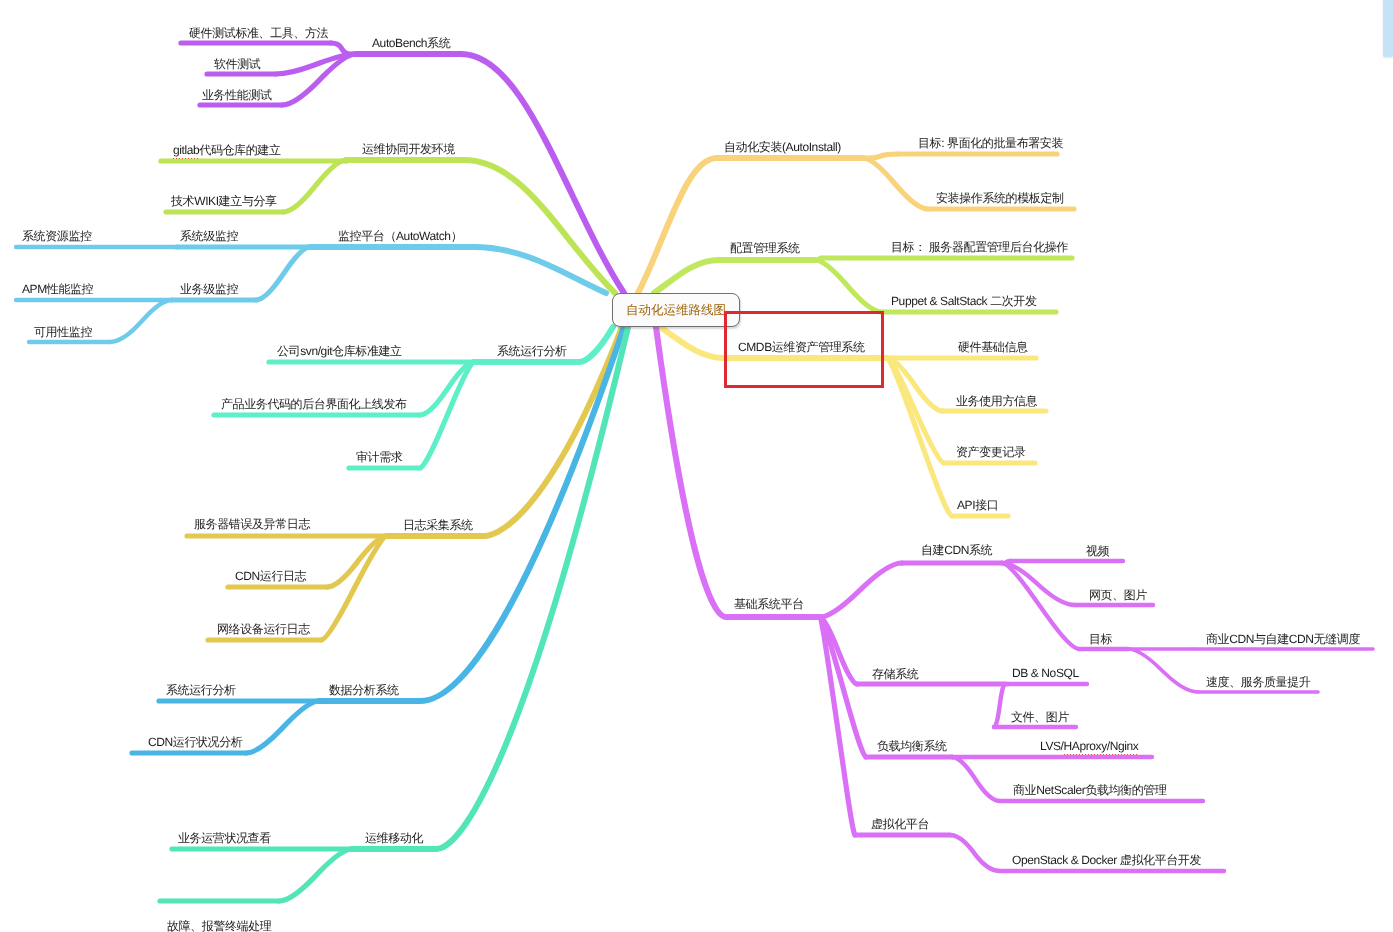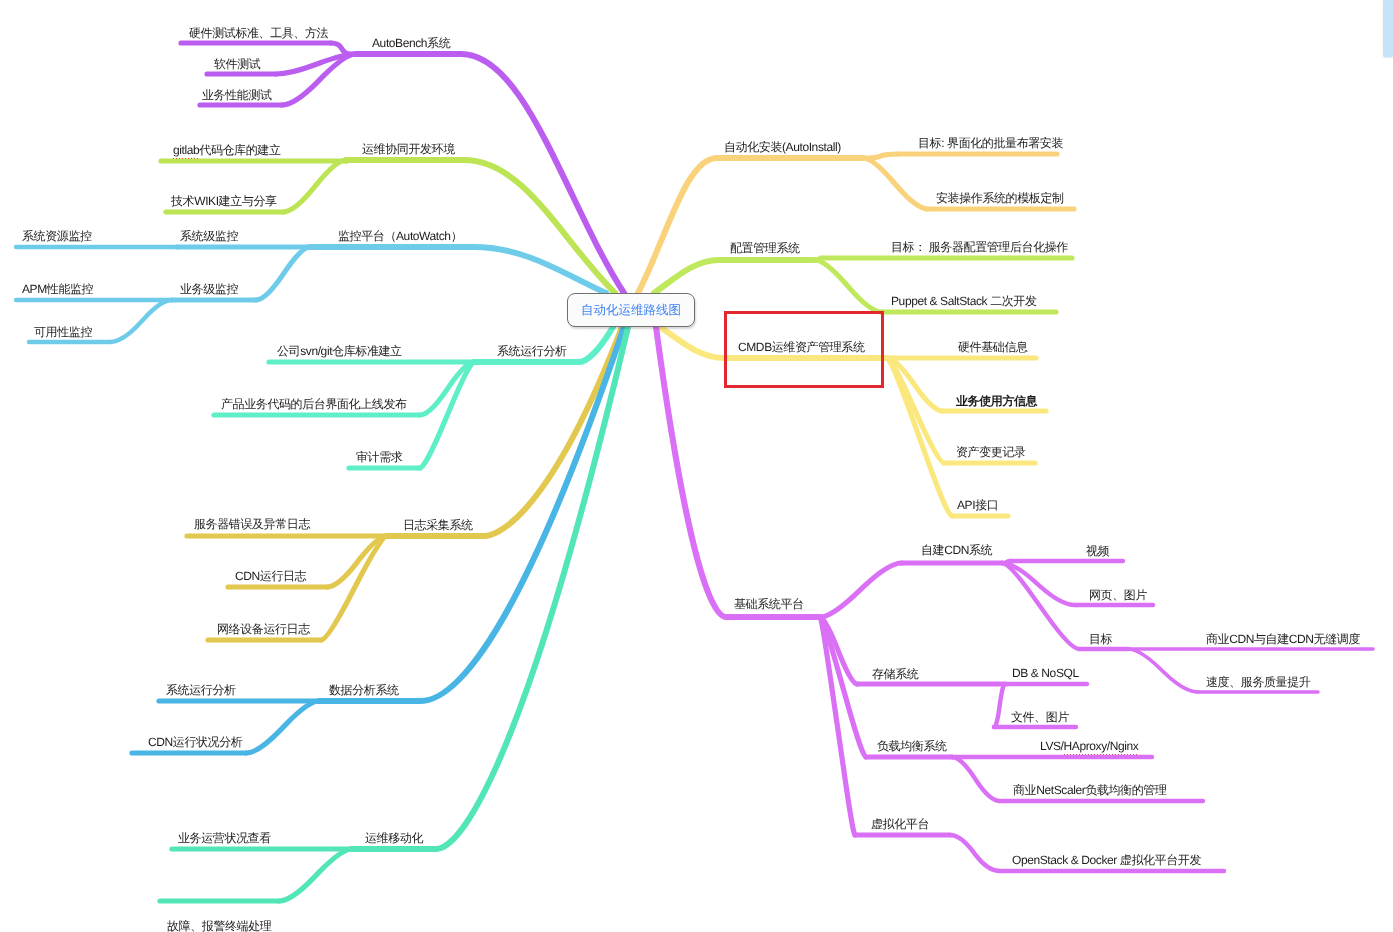--- a/index.html
+++ b/index.html
@@ -12,22 +12,22 @@
   svg#links{position:absolute;left:0;top:0;width:1393px;height:932px;}
   .lbl{position:absolute;white-space:nowrap;color:#1c1c1c;font-size:12px;
        line-height:12px;letter-spacing:-0.4px;}
   .lbl .sq{position:relative;}
   .lbl .sq::after{content:"";position:absolute;left:0;right:0;bottom:-3px;height:3px;
      background-image:repeating-linear-gradient(90deg,
         #e2412c 0 1px, transparent 1px 3px);
      background-size:3px 1.4px;background-position:0 1px;background-repeat:repeat-x;opacity:.9;}
   #center-node{position:absolute;box-sizing:border-box;border:1.8px solid #767676;
      border-radius:8px;background:#fbfbfb;display:flex;align-items:center;
-     justify-content:center;font-size:12.5px;color:#3b82f6;
-     box-shadow:1px 2px 2px rgba(0,0,0,.16);}
+     justify-content:center;font-size:12.5px;color:#a16207;
+     box-shadow:1px 2px 2px rgba(0,0,0,.16);margin-left:45px;}
   #redbox{position:absolute;box-sizing:border-box;border:3px solid #e02028;background:transparent;}
   #scrollbar{position:absolute;background:#c5e2f7;border-radius:0 0 2px 2px;
      box-shadow:0 1px 2px rgba(0,0,0,.10);}
 </style>
 </head>
 <body>
 
 <div id="canvas">
 
   <svg id="links" viewBox="0 0 1393 932" xmlns="http://www.w3.org/2000/svg" aria-hidden="true">
@@ -168,21 +168,21 @@
       <div class="lbl" style="left: 178px; top: 832px;">业务运营状况查看</div>
       <div class="lbl" style="left: 167px; top: 920px;">故障、报警终端处理</div>
       <div class="lbl" style="left: 724px; top: 141px;">自动化安装(AutoInstall)</div>
       <div class="lbl" style="left: 908px; top: 137px; margin-left: 10px;">目标: 界面化的批量布署安装</div>
       <div class="lbl" style="left: 936px; top: 192px;">安装操作系统的模板定制</div>
       <div class="lbl" style="left: 730px; top: 242px;">配置管理系统</div>
       <div class="lbl" style="left: 891px; top: 241px;">目标： 服务器配置管理后台化操作</div>
       <div class="lbl" style="left: 891px; top: 295px;">Puppet &amp; SaltStack 二次开发</div>
       <div class="lbl" style="left: 738px; top: 341px;">CMDB运维资产管理系统</div>
       <div class="lbl" style="left: 958px; top: 341px;">硬件基础信息</div>
-      <div class="lbl" style="left: 956px; top: 395px; font-weight: bold;">业务使用方信息</div>
+      <div class="lbl" style="left: 956px; top: 395px;">业务使用方信息</div>
       <div class="lbl" style="left: 956px; top: 446px;">资产变更记录</div>
       <div class="lbl" style="left: 957px; top: 499px;">API接口</div>
       <div class="lbl" style="left: 734px; top: 598px;">基础系统平台</div>
       <div class="lbl" style="left: 921px; top: 544px;">自建CDN系统</div>
       <div class="lbl" style="left: 1086px; top: 545px;">视频</div>
       <div class="lbl" style="left: 1089px; top: 589px;">网页、图片</div>
       <div class="lbl" style="left: 1089px; top: 633px;">目标</div>
       <div class="lbl" style="left: 1206px; top: 633px;">商业CDN与自建CDN无缝调度</div>
       <div class="lbl" style="left: 1206px; top: 676px;">速度、服务质量提升</div>
       <div class="lbl" style="left: 872px; top: 668px;">存储系统</div>

